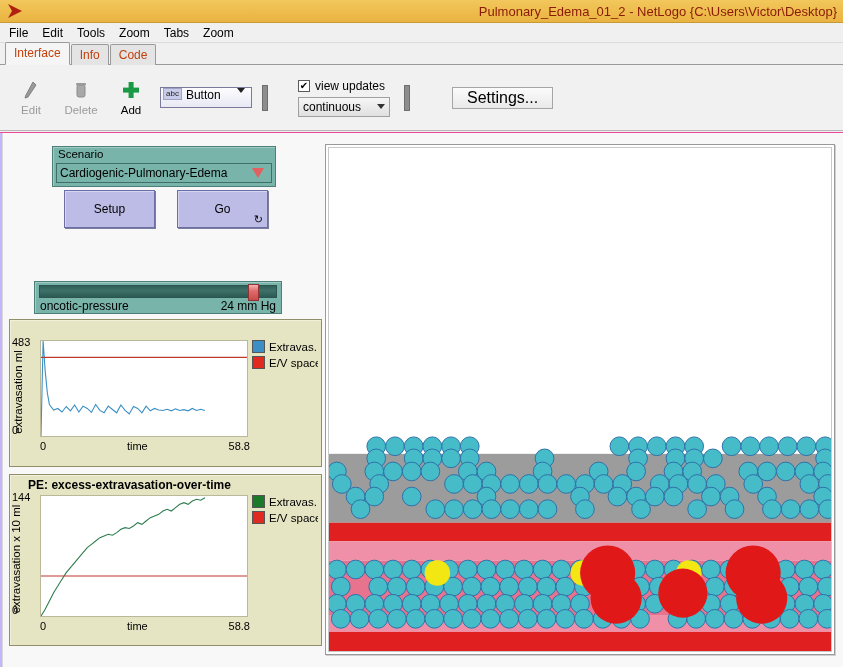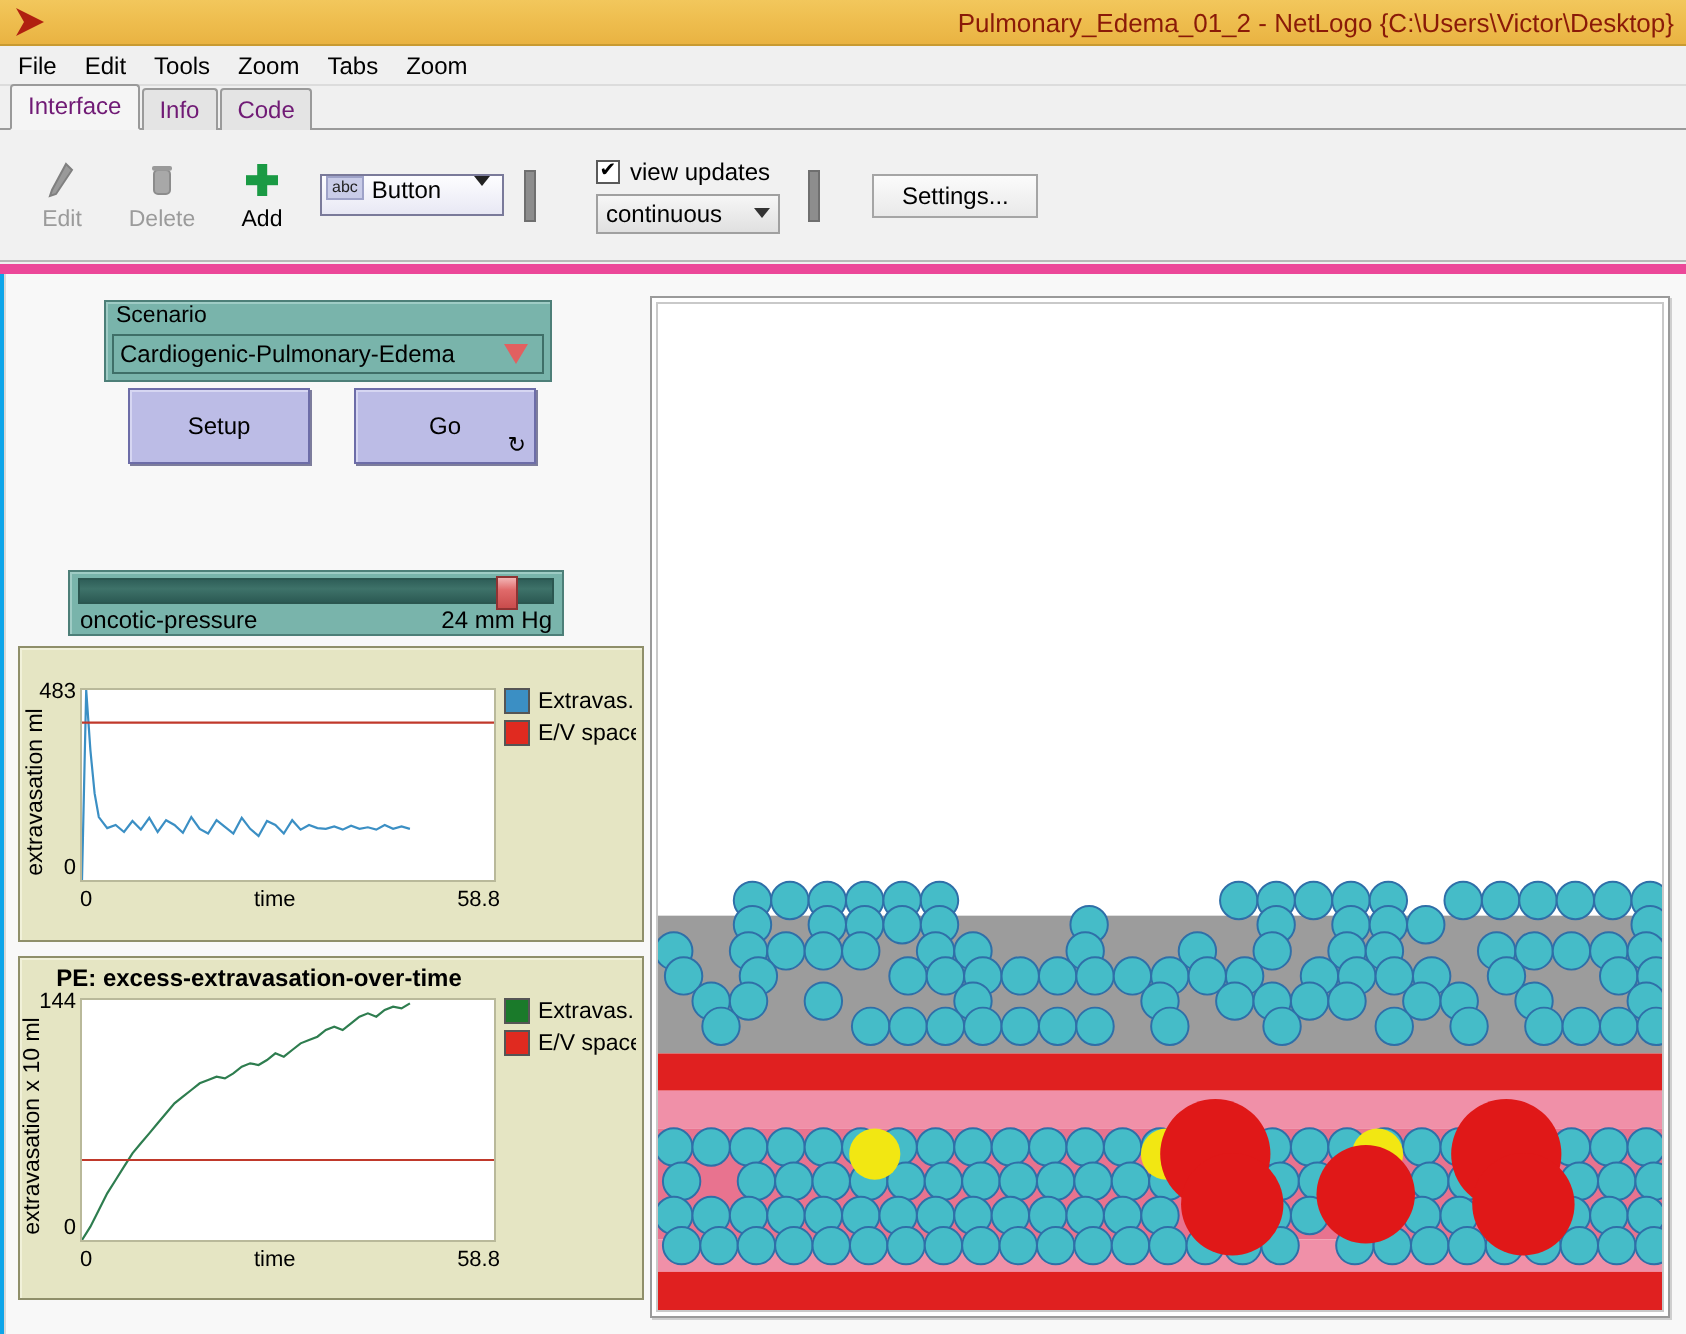--- a/index.html
+++ b/index.html
@@ -65,21 +65,21 @@
     font-size: 12px;
     padding: 3px 8px 3px 8px;
     border: 1px solid #9a9a9a;
     border-bottom: none;
     background: #e4e4e4;
     margin-right: 1px;
     border-radius: 2px 2px 0 0;
     cursor: default;
     position: relative;
     top: 1px;
-    color:#701a75;
+    color:#c2410c;
     margin-top:40px;
   }
   .tab.active {
     background: #f5f5f5;
     font-weight: normal;
     top: 1px;
     padding-bottom: 4px;
     border-bottom: 1px solid #f5f5f5;
     z-index: 2;
   }
@@ -175,36 +175,36 @@
     display:flex; align-items:center; justify-content:space-between;
     padding: 0 4px; font-size:12px; width: 92px;
     cursor:default;
   }
   #updates-combo .chev {
     width:0;height:0;border-left:4px solid transparent;border-right:4px solid transparent;
     border-top:5px solid #333;
   }
 
   #settings-btn {
-    margin-left: 16px;
+    margin-left: 32px;
     height: 22px;
     padding: 0 14px;
     border:1px solid #a5a5a5;
     background: linear-gradient(to bottom,#fbfbfb,#e9e9e9);
-    font-size:12px;
+    font-size:16px;
     display:flex;align-items:center;
     cursor:default;
   }
 
   
   #content {
     position: absolute;
     top: 132px; left: 0; right:0; bottom: 0;
-    background: #0ea5e9;
-    border-top: 5px solid #ec4899;
+    background: #c4b5fd;
+    border-top: 1px solid #ec4899;
   }
   #workspace {
     position:absolute; top:0; left:2px; right:0; bottom:0;
     background:#f8f8f8;
     border-left: 1px solid #d8d8d8;
   }
 
   
   .nl-widget { position:absolute; }
 
@@ -289,21 +289,21 @@
     margin-right: 72px;
   }
   .plot-body { position:absolute; left:0; right:0; top:18px; bottom:0; }
   .plot-canvas-wrap {
     position:absolute; left:30px; top:2px;
     background:#fff; border:1px solid #b9b99a;
   }
   #plot1 .plot-canvas-wrap { width: 208px; height: 97px; }
   #plot2 .plot-canvas-wrap { width: 208px; height: 122px; }
   .ymax, .ymin {
-    position:absolute; left:2px; font-size:11px; color:#000; text-align:right; width:26px;
+    position:absolute; left:2px; font-size:11px; color:#000; text-align:left; width:26px;
   }
   .ylabel {
     position:absolute; left:-34px; font-size:11.5px;
     transform: rotate(-90deg); transform-origin: center;
     white-space:nowrap; color:#000;
   }
   .xaxis {
     position:absolute; left:30px; font-size:11px; color:#000;
     display:flex; justify-content:space-between; align-items:center;
   }

